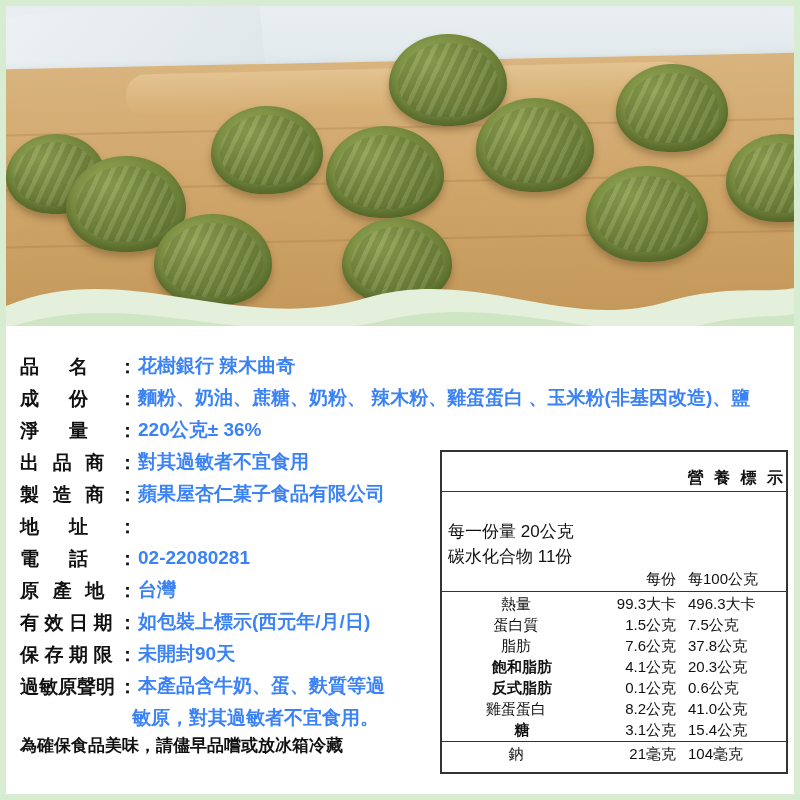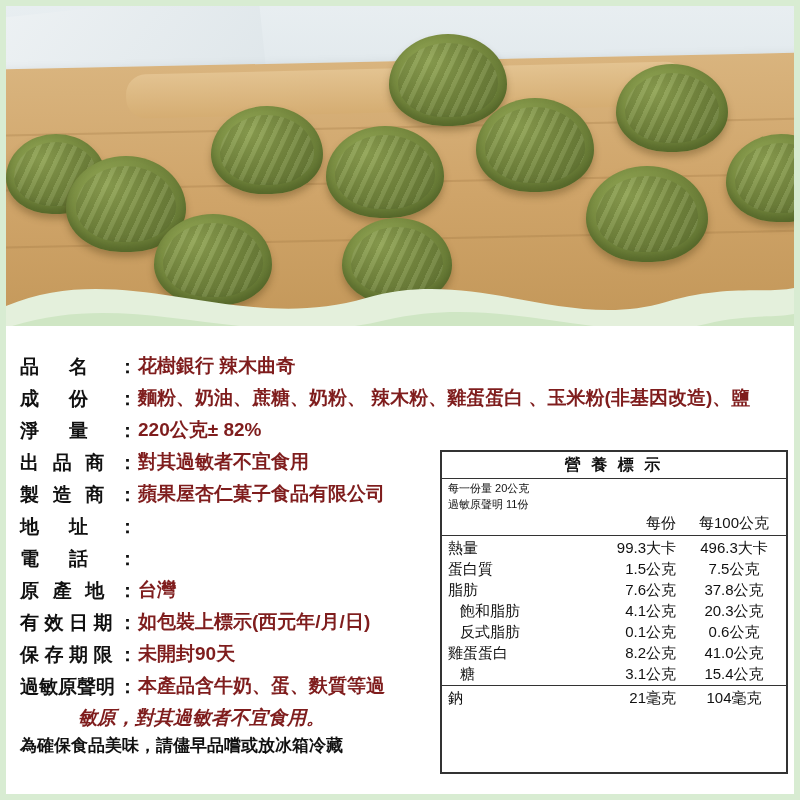--- a/index.html
+++ b/index.html
@@ -79,51 +79,51 @@
   .rows { width: 420px; }
   .row { display:flex; align-items:flex-start; margin-bottom: 6px; }
   .lbl {
     width: 118px; flex: 0 0 118px;
     font-size: 19px; font-weight: bold; color:#111;
     display:flex; justify-content: space-between;
     letter-spacing: 0px;
   }
   .lbl span { display:inline-block; }
   .colon { font-size: 19px; font-weight:bold; color:#111; margin: 0 1px 0 0; }
-  .val { font-size: 19px; color:#7f1d1d; font-weight: bold; line-height: 1.25; }
-  .val.sub { margin-left: 58px; font-style: italic; }
+  .val { font-size: 19px; color:#3b82f6; font-weight: bold; line-height: 1.25; }
+  .val.sub { margin-left: 112px; }
   .row.wide .val { white-space: nowrap; }
   .footer-note {
     margin-top: 4px;
     font-size: 17px; font-weight: bold; color:#111;
   }
 
   
   .nutri {
     position:absolute;
     left: 434px; top: 444px; width: 348px; height: 324px;
     border: 2px solid #333;
     background:#fff;
     font-size: 15px; color:#111;
   }
   .nutri-title {
-    text-align:center; font-weight:bold; font-size:16px;
-    padding: 3px 0 2px 0;
+    text-align:right; font-weight:bold; font-size:16px;
+    padding: 16px 0 2px 0;
     letter-spacing: 3px;
     border-bottom: 1px solid #333;
   }
-  .nutri-serv { padding: 2px 6px 0 6px; line-height:1.45; font-size:11px; }
+  .nutri-serv { padding: 2px 6px 0 6px; line-height:1.45; font-size:17px;margin-top:26px; }
   table.n { width:100%; border-collapse: collapse; }
   table.n td { padding: 1px 6px; font-size: 15px; }
-  td.c1 { text-align:left; white-space:nowrap; }
+  td.c1 { text-align:center; white-space:nowrap; }
   td.c2 { text-align:right; width: 92px; white-space:nowrap; }
-  td.c3 { text-align:center; width: 104px; white-space:nowrap; }
+  td.c3 { text-align:left; width: 104px; white-space:nowrap; }
   tr.hdr td { padding-bottom: 2px; }
   tr.hdr td.c2, tr.hdr td.c3 { font-weight: normal; }
-  .indent1 { padding-left: 18px !important; }
+  .indent1 { padding-left: 18px !important; font-weight: bold; }
   .rule-row td { border-top: 1px solid #333; padding-top:0; height:0; }
 </style>
 </head>
 <body>
 
 <div class="page">
 
   <div class="photo">
     <div class="cloth"></div>
     <div class="board"></div>
@@ -171,21 +171,21 @@
         </div>
         <div class="val">麵粉、奶油、蔗糖、奶粉、 辣木粉、雞蛋蛋白 、玉米粉(非基因改造)、鹽</div>
       </div>
 
       <div class="row">
         <div class="lbl">
           <span>淨</span>
           <span>量</span>
           <span class="colon">：</span>
         </div>
-        <div class="val">220公克± 82%</div>
+        <div class="val">220公克± 36%</div>
       </div>
 
       <div class="row">
         <div class="lbl">
           <span>出</span>
           <span>品</span>
           <span>商</span>
           <span class="colon">：</span>
         </div>
         <div class="val">對其過敏者不宜食用</div>
@@ -208,20 +208,21 @@
           <span class="colon">：</span>
         </div>
       </div>
 
       <div class="row">
         <div class="lbl">
           <span>電</span>
           <span>話</span>
           <span class="colon">：</span>
         </div>
+        <div class="val">02-22080281</div>
       </div>
 
       <div class="row">
         <div class="lbl">
           <span>原</span>
           <span>產</span>
           <span>地</span>
           <span class="colon">：</span>
         </div>
         <div class="val">台灣</div>
@@ -259,21 +260,21 @@
       <div class="val sub">敏原，對其過敏者不宜食用。</div>
 
       <div class="footer-note">為確保食品美味，請儘早品嚐或放冰箱冷藏</div>
     </div>
   </div>
 
   <div class="nutri">
     <div class="nutri-title">營 養 標 示</div>
     <div class="nutri-serv">
       <div>每一份量  20公克</div>
-      <div>過敏原聲明  11份</div>
+      <div>碳水化合物  11份</div>
     </div>
     <table class="n">
       <tbody>
         <tr class="hdr">
           <td class="c1"></td>
           <td class="c2">每份</td>
           <td class="c3">每100公克</td>
         </tr>
         <tr class="rule-row">
             <td colspan="3"></td>

